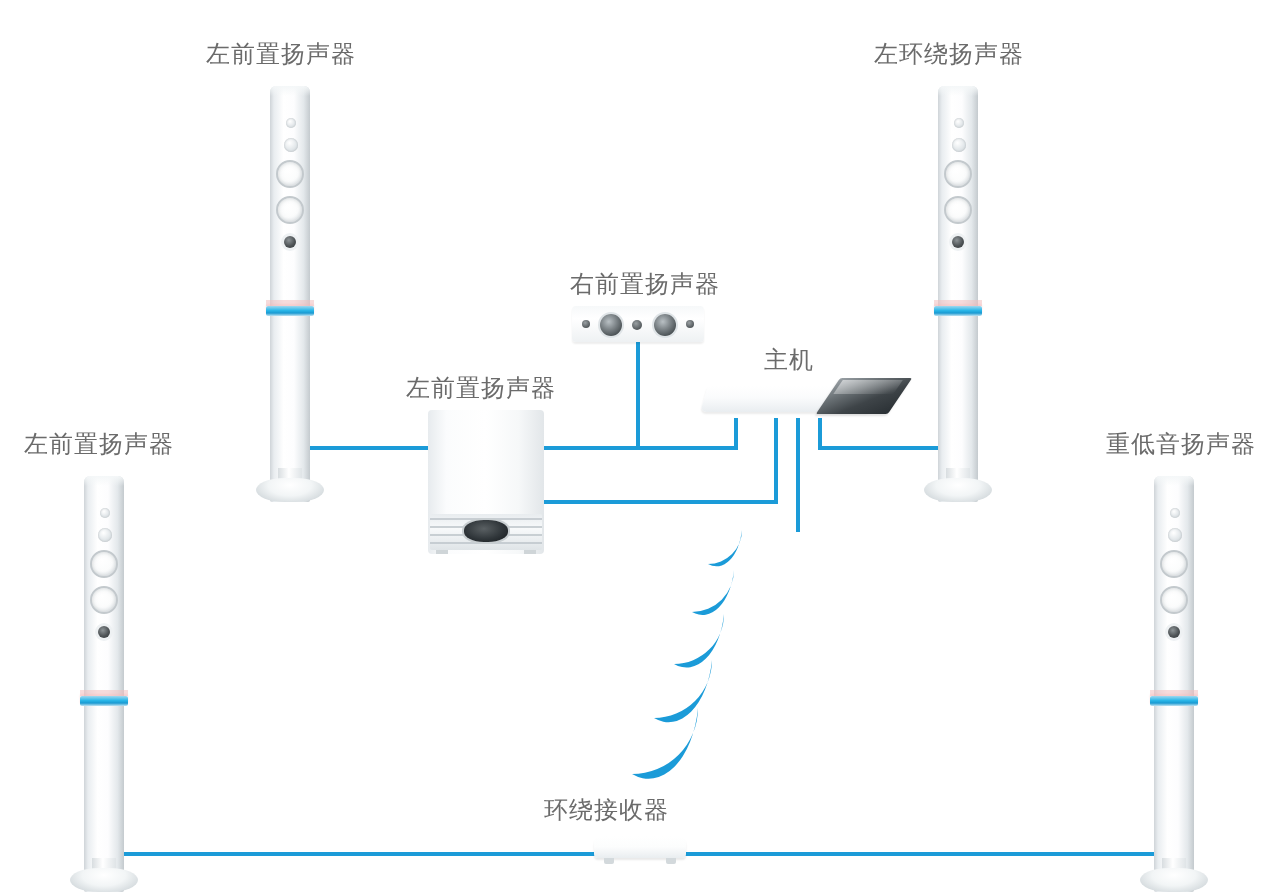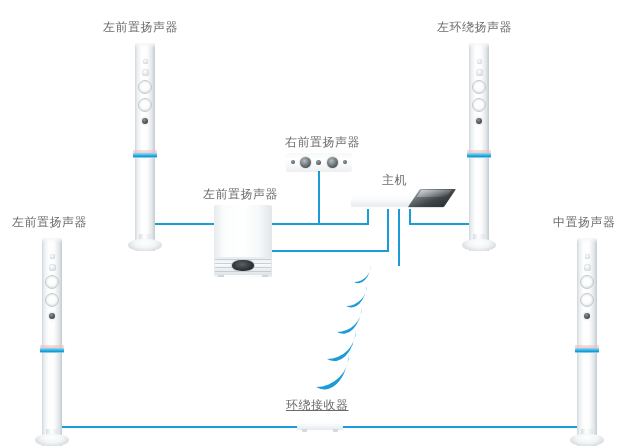--- a/index.html
+++ b/index.html
@@ -395,22 +395,22 @@
       <div class="drv tweet-sm"></div>
       <div class="drv tweet-md"></div>
       <div class="drv mid"></div>
       <div class="drv mid"></div>
       <div class="drv dot"></div>
     </div>
     <div class="band" style="top:110px;"></div>
     <div class="neck"></div>
     <div class="base"></div>
   </div>
-  <div class="label" style="left:553px; top:202px;">中置扬声器</div>
+  <div class="label" style="left:553px; top:202px;">重低音扬声器</div>
 
   <div id="receiver">
     <div class="rbody"></div>
     <div class="rfoot" style="left:5px;"></div>
     <div class="rfoot" style="right:5px;"></div>
   </div>
-  <div class="label" style="left:286px; top:385px;text-decoration:underline;">环绕接收器</div>
+  <div class="label" style="left:272px; top:385px;">环绕接收器</div>
 
 </div>
 
 </body></html>

